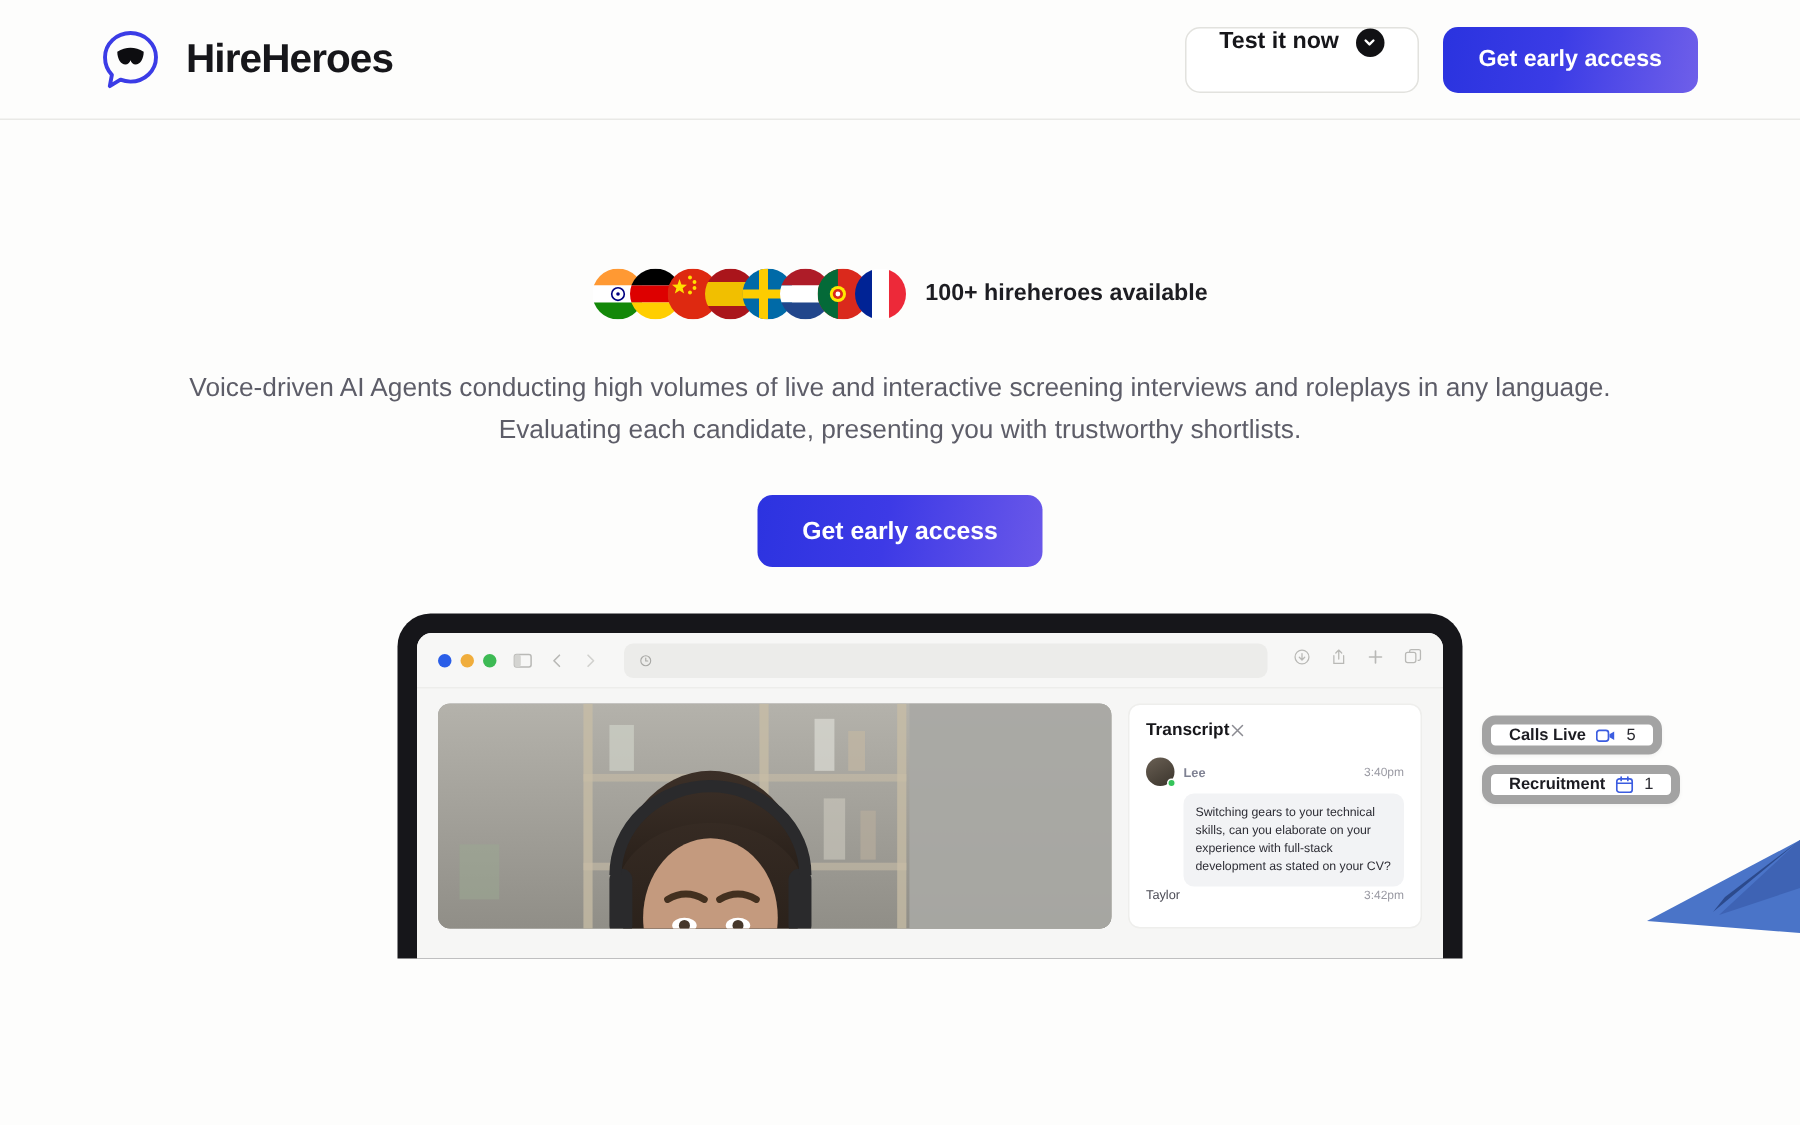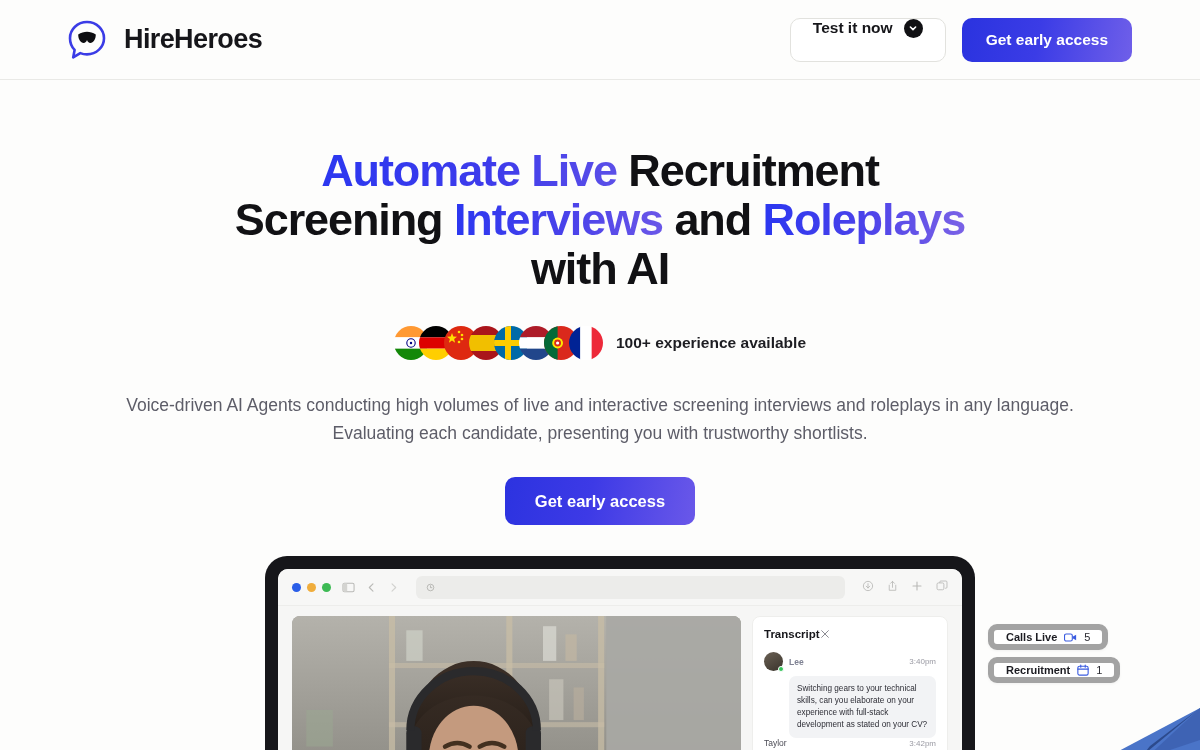--- a/index.html
+++ b/index.html
@@ -196,25 +196,20 @@
           <path d="M2.4 4 L5 6.6 L7.6 4" fill="none" stroke="#fff" stroke-width="1.6" stroke-linecap="round" stroke-linejoin="round"></path>
         </svg>
       </span>
     </button>
     <button class="btn-cta">Get early access</button>
   </div>
 </div>
 
 <div class="hero">
 
-  <h1 class="headline">
-    <span class="g1">Automate Live</span><span> Recruitment</span><br>
-    <span>Screening </span><span class="g2">Interviews</span><span> and </span><span class="g3">Roleplays</span><br>
-    <span>with AI</span>
-  </h1>
 
   <div class="langs">
     <div class="flag-stack">
       <span class="flag">
         <svg width="34" height="34" viewBox="0 0 34 34">
           <rect width="34" height="11.33" y="0" fill="#ff9933"></rect>
           <rect width="34" height="11.33" y="11.33" fill="#ffffff"></rect>
           <rect width="34" height="11.34" y="22.66" fill="#138808"></rect>
           <circle cx="17" cy="17" r="4.2" fill="none" stroke="#000080" stroke-width="1.1"></circle>
           <circle cx="17" cy="17" r="1.2" fill="#000080"></circle>
@@ -268,21 +263,21 @@
         </svg>
       </span>
       <span class="flag">
         <svg width="34" height="34" viewBox="0 0 34 34">
           <rect width="11.33" height="34" x="0" fill="#002395"></rect>
           <rect width="11.33" height="34" x="11.33" fill="#ffffff"></rect>
           <rect width="11.34" height="34" x="22.66" fill="#ed2939"></rect>
         </svg>
       </span>
     </div>
-    <span class="langs-label">100+ experience available</span>
+    <span class="langs-label">100+ hireheroes available</span>
   </div>
 
   <p class="subtitle">Voice-driven AI Agents conducting high volumes of live and interactive screening interviews and roleplays in any language. Evaluating each candidate, presenting you with trustworthy shortlists.</p>
 
   <div class="cta-wrap">
     <button class="btn-cta-lg">Get early access</button>
   </div>
 </div>
 
 <div class="mock-area">

